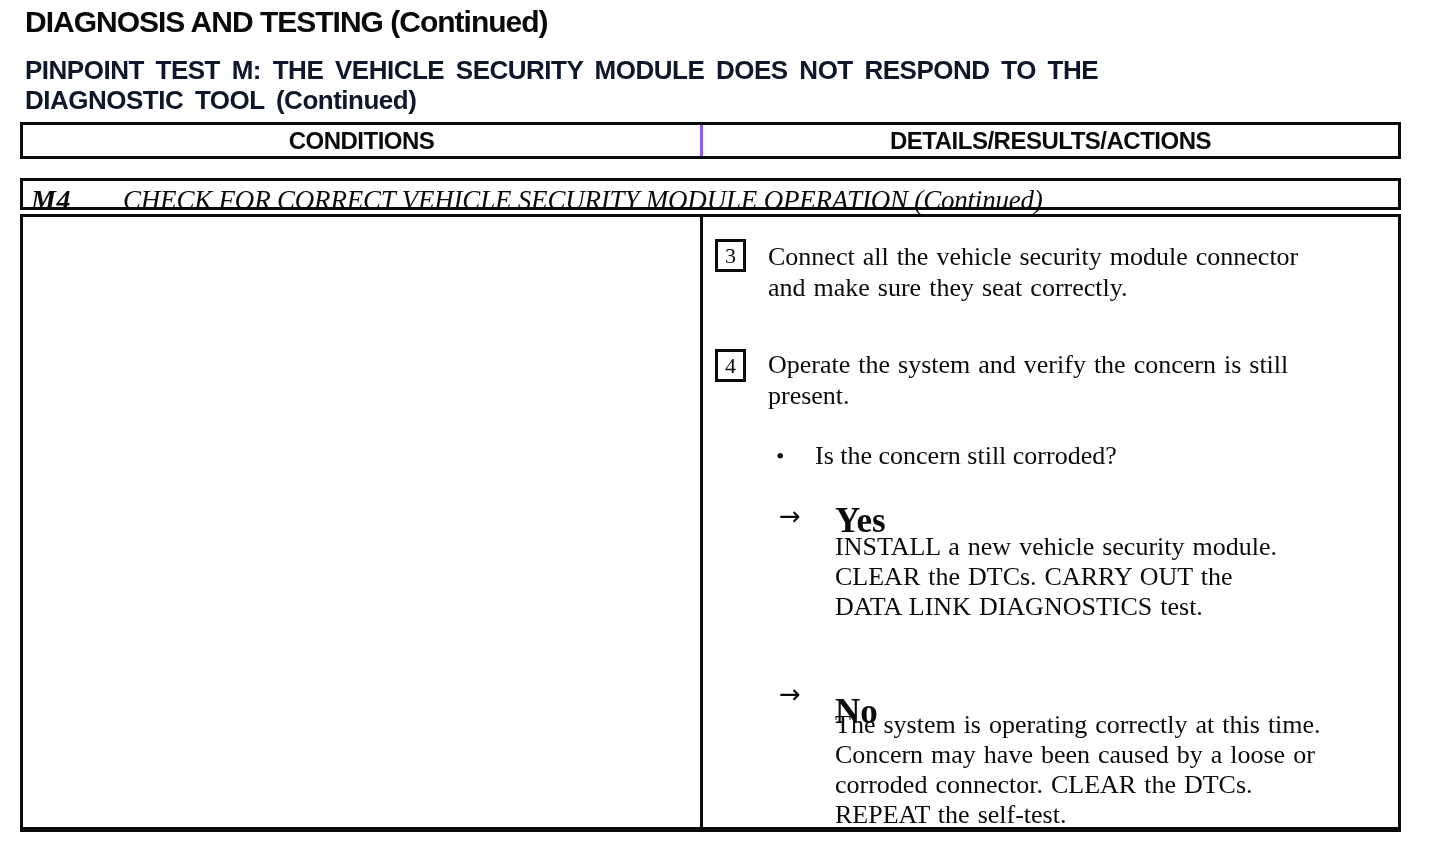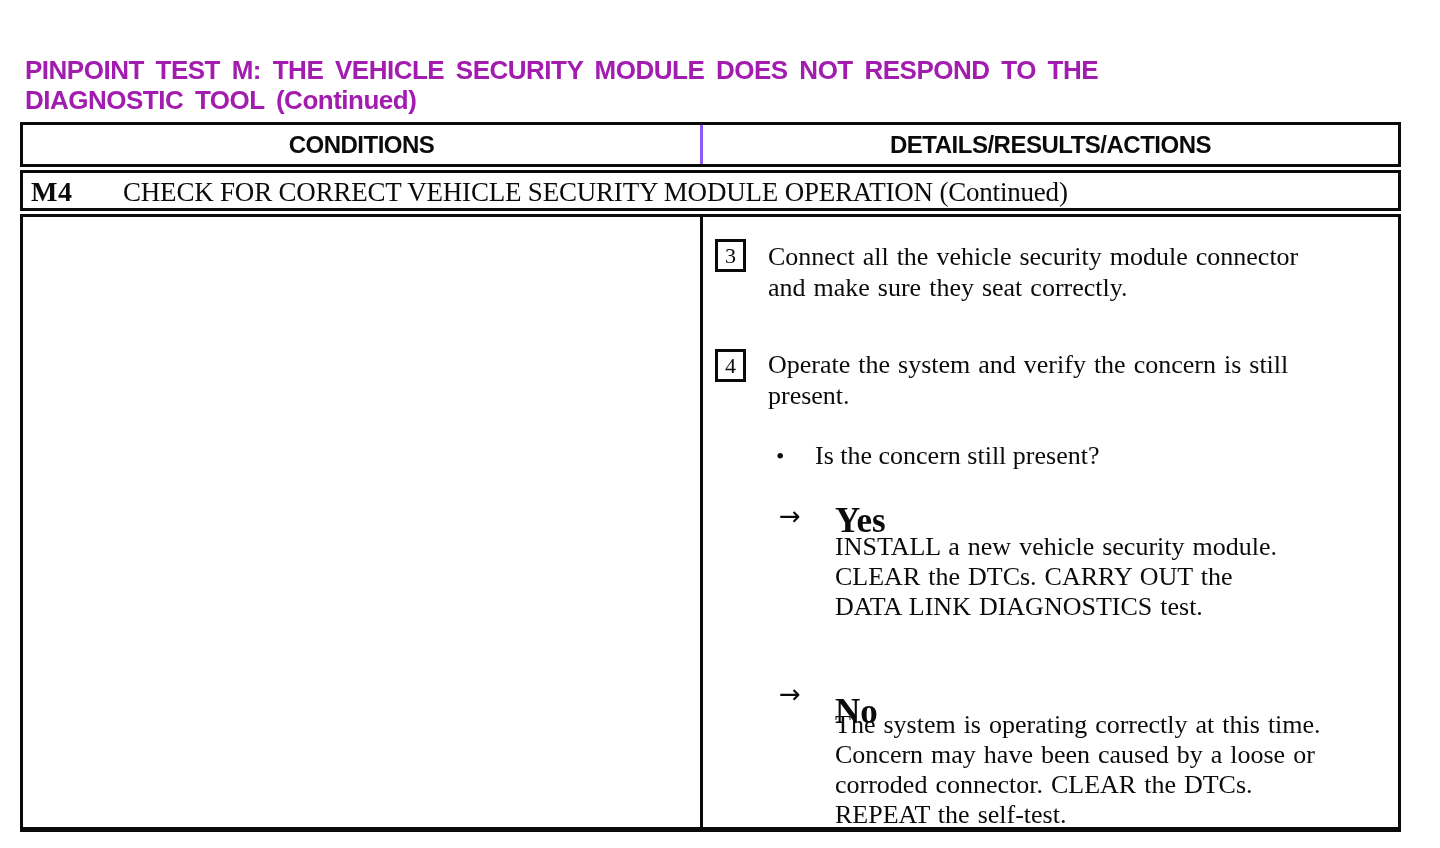--- a/index.html
+++ b/index.html
@@ -27,43 +27,43 @@
     position: absolute;
     left: 25px; top: 55px;
     width: 1330px;
     font-family: "Liberation Sans", sans-serif;
     font-weight: bold;
     font-size: 26px;
     line-height: 30px;
     letter-spacing: -0.5px;
     word-spacing: 5px;
     white-space: pre-line;
-    color: #a21caf;
+    color: #0f172a;
   }
 
   
   .tbl-box {
     position: absolute;
     left: 20px;
     width: 1381px;
     border: 3px solid #0a0a0a;
     background: #ffffff;
   }
-  .hdr-row { top: 122px; height: 45px; display: flex; }
+  .hdr-row { top: 122px; height: 37px; display: flex; }
   .hdr-cell {
     display: flex; align-items: center; justify-content: center;
     font-family: "Liberation Sans", sans-serif;
     font-weight: bold;
     font-size: 24px;
     letter-spacing: -0.5px;
   }
   .hdr-cell.left { width: 677px; }
   .hdr-cell.right { flex: 1; border-left: 3px solid #8b5cf6; }
 
-  .step-row { top: 170px; height: 41px; }
+  .step-row { top: 178px; height: 32px; font-style: italic; }
   .step-id {
     position: absolute; left: 8px; top: 3px;
     font-weight: bold; font-size: 28px; letter-spacing: 0.5px;
   }
   .step-title {
     position: absolute; left: 80px; top: 4px;
     font-size: 27px; letter-spacing: -0.2px; margin-left: 20px;
   }
 
   .body-row { top: 214px; height: 618px; border-bottom-width: 5px; display: flex; }
@@ -122,20 +122,21 @@
   .yes-text  { top: 315px; }
   .no-arrow  { top: 462px; }
   .no-label  { top: 475px; }
   .no-text   { top: 493px; }
 </style>
 </head>
 <body>
 
 <div class="page">
 
+  <div class="doc-title">DIAGNOSIS AND TESTING (Continued)</div>
 
   <div class="doc-subtitle">PINPOINT TEST M: THE VEHICLE SECURITY MODULE DOES NOT RESPOND TO THE
 DIAGNOSTIC TOOL (Continued)</div>
 
   <div class="tbl-box hdr-row">
     <div class="hdr-cell left">CONDITIONS</div>
     <div class="hdr-cell right">DETAILS/RESULTS/ACTIONS</div>
   </div>
 
   <div class="tbl-box step-row">
@@ -155,21 +156,21 @@
       <div class="flow-text step-3-text">Connect all the vehicle security module connector
 and make sure they seat correctly.</div>
 
       <div class="num-box step-4-box">
         <span>4</span>
       </div>
       <div class="flow-text step-4-text">Operate the system and verify the concern is still
 present.</div>
 
       <span class="bullet-glyph">•</span>
-      <div class="bullet-text">Is the concern still present?</div>
+      <div class="bullet-text">Is the concern still corroded?</div>
 
       <span class="result-arrow yes-arrow">→</span>
       <div class="result-label yes-label">Yes</div>
       <div class="result-text yes-text">INSTALL a new vehicle security module.
 CLEAR the DTCs. CARRY OUT the
 DATA LINK DIAGNOSTICS test.</div>
 
       <span class="result-arrow no-arrow">→</span>
       <div class="result-label no-label">No</div>
       <div class="result-text no-text">The system is operating correctly at this time.

